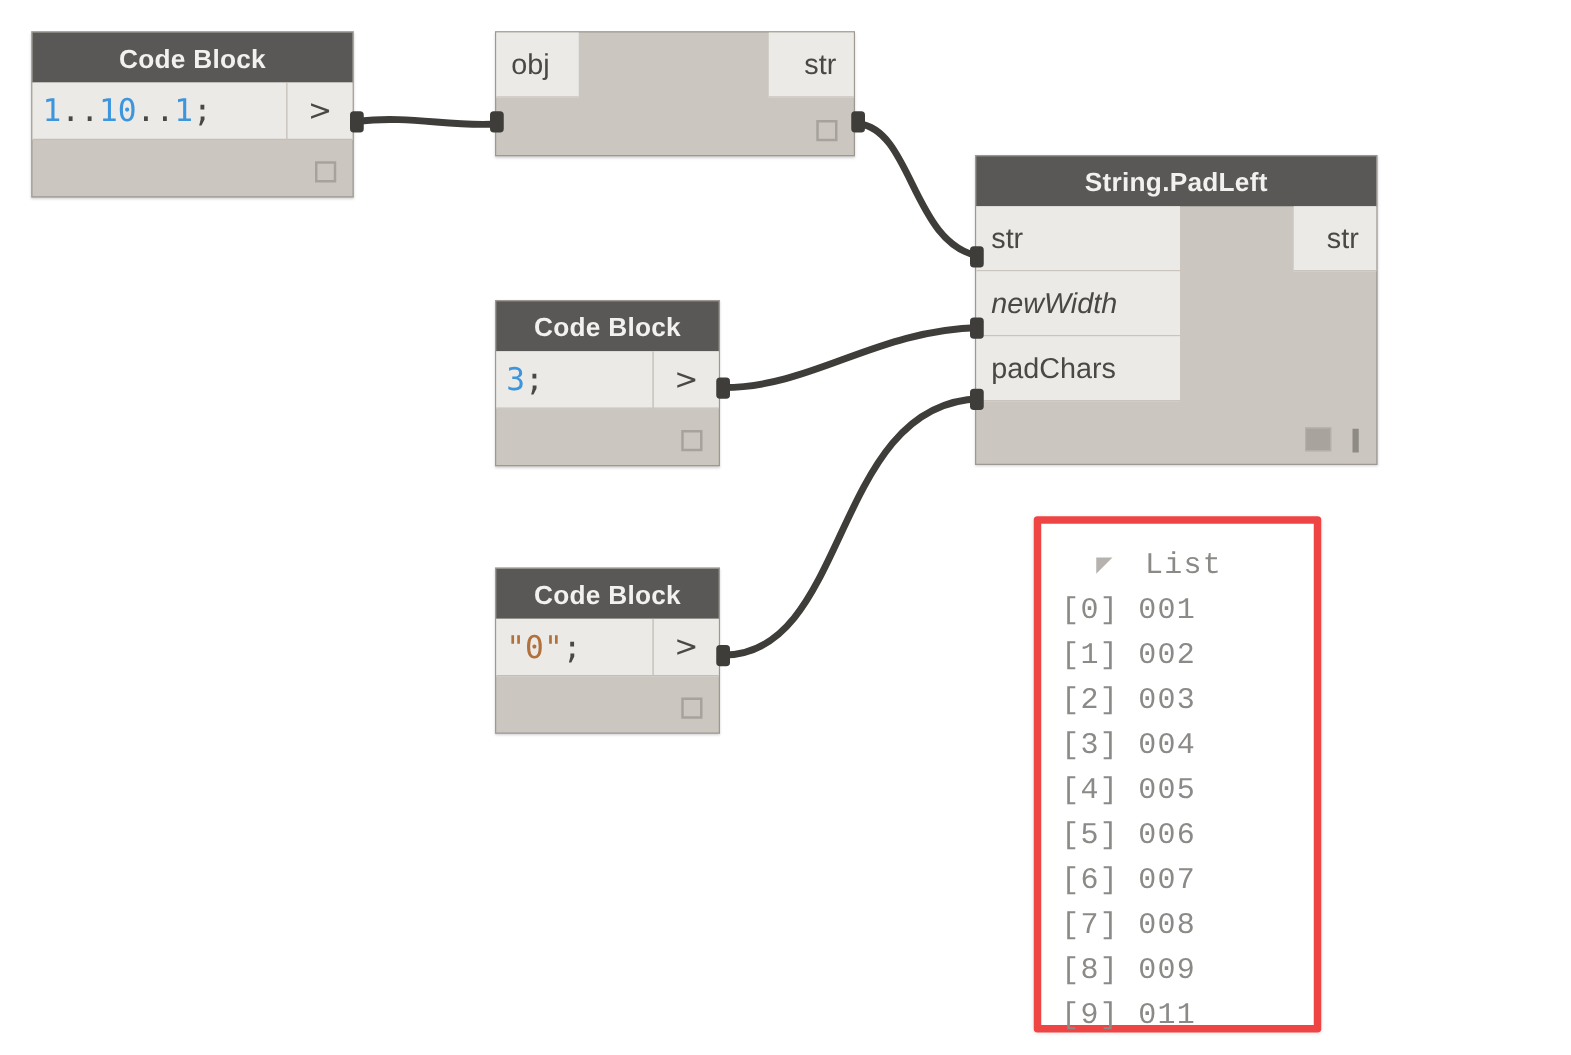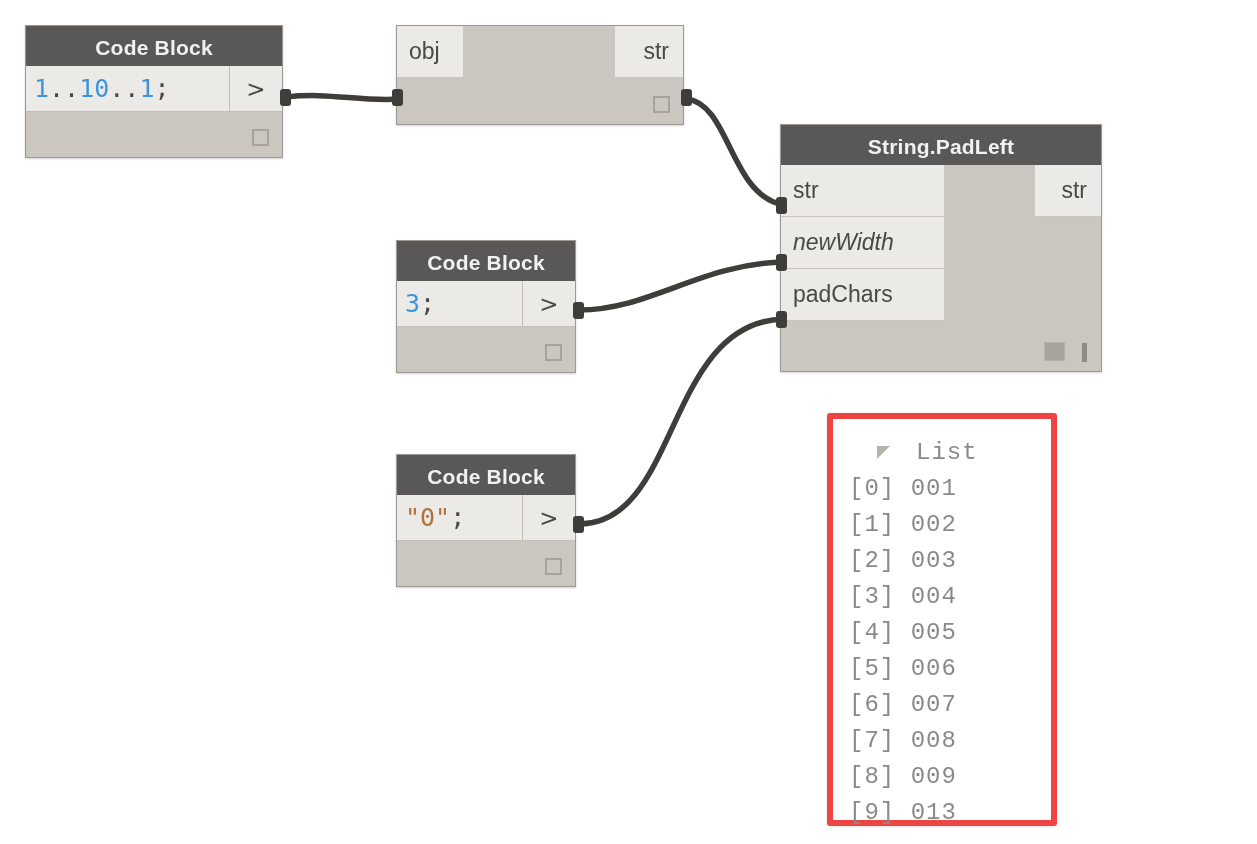--- a/index.html
+++ b/index.html
@@ -333,17 +333,17 @@
     <div>
       <div class="pv-item"><span>[0]</span> <span>001</span></div>
       <div class="pv-item"><span>[1]</span> <span>002</span></div>
       <div class="pv-item"><span>[2]</span> <span>003</span></div>
       <div class="pv-item"><span>[3]</span> <span>004</span></div>
       <div class="pv-item"><span>[4]</span> <span>005</span></div>
       <div class="pv-item"><span>[5]</span> <span>006</span></div>
       <div class="pv-item"><span>[6]</span> <span>007</span></div>
       <div class="pv-item"><span>[7]</span> <span>008</span></div>
       <div class="pv-item"><span>[8]</span> <span>009</span></div>
-      <div class="pv-item"><span>[9]</span> <span>013</span></div>
+      <div class="pv-item"><span>[9]</span> <span>011</span></div>
     </div>
   </div>
 
 </div>
 
 </body></html>

